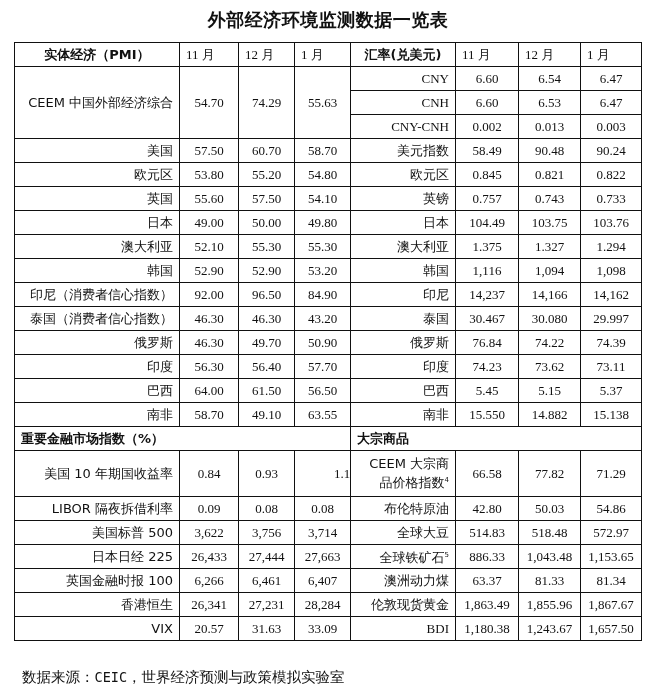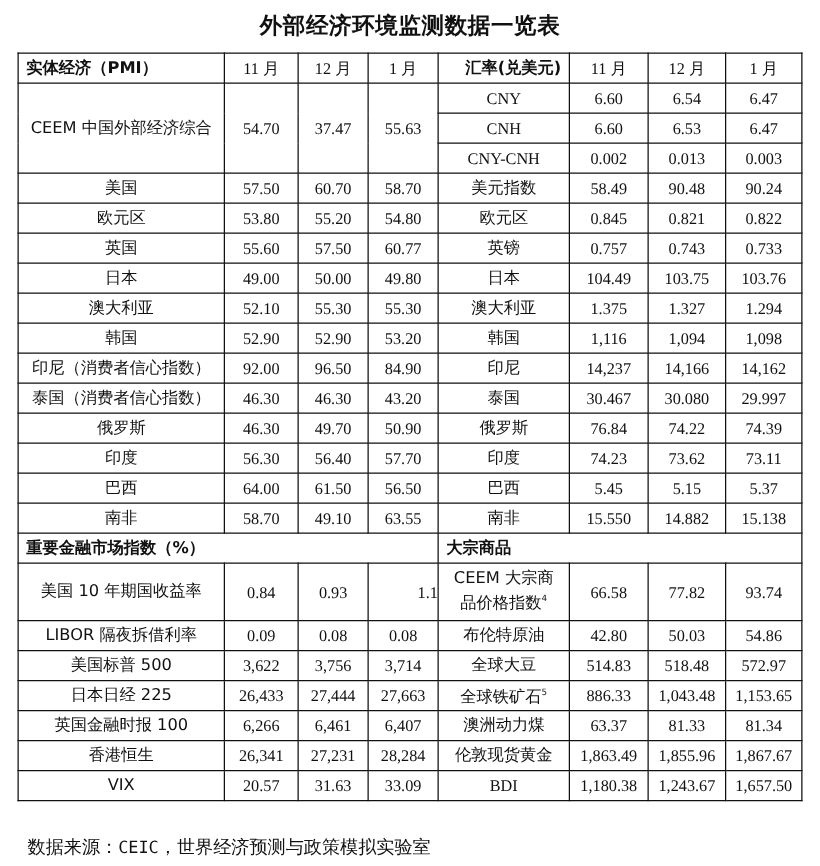--- a/index.html
+++ b/index.html
@@ -5,25 +5,25 @@
   html, body { margin: 0; padding: 0; background: #ffffff; }
   body { width: 656px; height: 693px; position: relative; overflow: hidden;
          font-family: "Liberation Serif", "DejaVu Serif", serif; color: #111; }
   .title { position: absolute; left: 0; top: 8px; width: 656px; text-align: center;
            font-family: "DejaVu Sans", sans-serif; font-weight: bold; font-size: 18px; letter-spacing: 0.5px; }
   table.grid { position: absolute; left: 14px; top: 42px; border-collapse: collapse;
                table-layout: fixed; width: 627px; }
   table.grid td { border: 1px solid #111; font-size: 13px; padding: 0 6px; height: 23px;
                   line-height: 16px; white-space: nowrap; overflow: hidden; }
   td.num { text-align: center; }
-  td.lbl { text-align: center; font-family: "DejaVu Sans", "Liberation Sans", sans-serif; font-size: 12.5px; }
+  td.lbl { text-align: right; font-family: "DejaVu Sans", "Liberation Sans", sans-serif; font-size: 12.5px; }
   td.lbl.latin { font-family: "Liberation Serif", serif; font-size: 13px; }
-  td.hdr { font-weight: bold; text-align: left; font-family: "DejaVu Sans", sans-serif; font-size: 12.5px; }
-  td.hdr.left { text-align: right; }
-  td.mon { text-align: center; font-size: 13px; }
+  td.hdr { font-weight: bold; text-align: center; font-family: "DejaVu Sans", sans-serif; font-size: 12.5px; }
+  td.hdr.left { text-align: center; }
+  td.mon { font-size: 13px; }
   td.sec { font-weight: bold; font-family: "DejaVu Sans", sans-serif; font-size: 12.5px; height: 23px; }
   td.wrap { white-space: normal; line-height: 22px; }
   sup { font-size: 7px; vertical-align: super; }
   .footer { position: absolute; left: 22px; top: 668px; font-size: 14.5px;
             font-family: "DejaVu Sans", sans-serif; }
   .footer .mono { font-family: "DejaVu Sans Mono", monospace; font-size: 13.5px; }
 </style>
 </head>
 <body>
 
@@ -47,21 +47,21 @@
         <td class="mon">12 月</td>
         <td class="mon">1 月</td>
         <td class="hdr left">汇率(兑美元)</td>
         <td class="mon">11 月</td>
         <td class="mon">12 月</td>
         <td class="mon">1 月</td>
       </tr>
       <tr>
         <td class="lbl" rowspan="3">CEEM 中国外部经济综合</td>
         <td class="num" rowspan="3">54.70</td>
-        <td class="num" rowspan="3">37.47</td>
+        <td class="num" rowspan="3">74.29</td>
         <td class="num" rowspan="3">55.63</td>
         <td class="lbl latin">CNY</td>
         <td class="num">6.60</td>
         <td class="num">6.54</td>
         <td class="num">6.47</td>
       </tr>
       <tr>
         <td class="lbl latin">CNH</td>
         <td class="num">6.60</td>
         <td class="num">6.53</td>
@@ -90,21 +90,21 @@
         <td class="num">54.80</td>
         <td class="lbl">欧元区</td>
         <td class="num">0.845</td>
         <td class="num">0.821</td>
         <td class="num">0.822</td>
       </tr>
       <tr>
         <td class="lbl">英国</td>
         <td class="num">55.60</td>
         <td class="num">57.50</td>
-        <td class="num">60.77</td>
+        <td class="num">54.10</td>
         <td class="lbl">英镑</td>
         <td class="num">0.757</td>
         <td class="num">0.743</td>
         <td class="num">0.733</td>
       </tr>
       <tr>
         <td class="lbl">日本</td>
         <td class="num">49.00</td>
         <td class="num">50.00</td>
         <td class="num">49.80</td>
@@ -198,21 +198,21 @@
         <td class="sec" colspan="4">大宗商品</td>
       </tr>
       <tr>
         <td class="lbl" style="height:45px;">美国 10 年期国收益率</td>
         <td class="num" style="height:45px;">0.84</td>
         <td class="num" style="height:45px;">0.93</td>
         <td class="num" style="height:45px;padding-left:39px;">1.11</td>
         <td class="lbl wrap" style="height:45px;white-space:normal;"><span>CEEM 大宗商品价格指数</span><sup>4</sup></td>
         <td class="num" style="height:45px;">66.58</td>
         <td class="num" style="height:45px;">77.82</td>
-        <td class="num" style="height:45px;">93.74</td>
+        <td class="num" style="height:45px;">71.29</td>
       </tr>
       <tr>
         <td class="lbl latin-mix">LIBOR 隔夜拆借利率</td>
         <td class="num">0.09</td>
         <td class="num">0.08</td>
         <td class="num">0.08</td>
         <td class="lbl"><span>布伦特原油</span></td>
         <td class="num">42.80</td>
         <td class="num">50.03</td>
         <td class="num">54.86</td>

